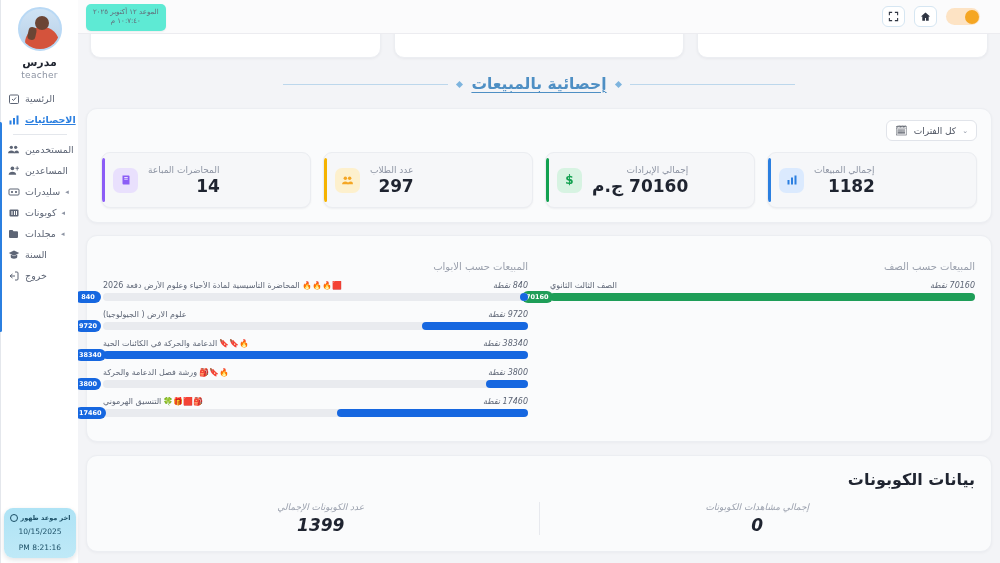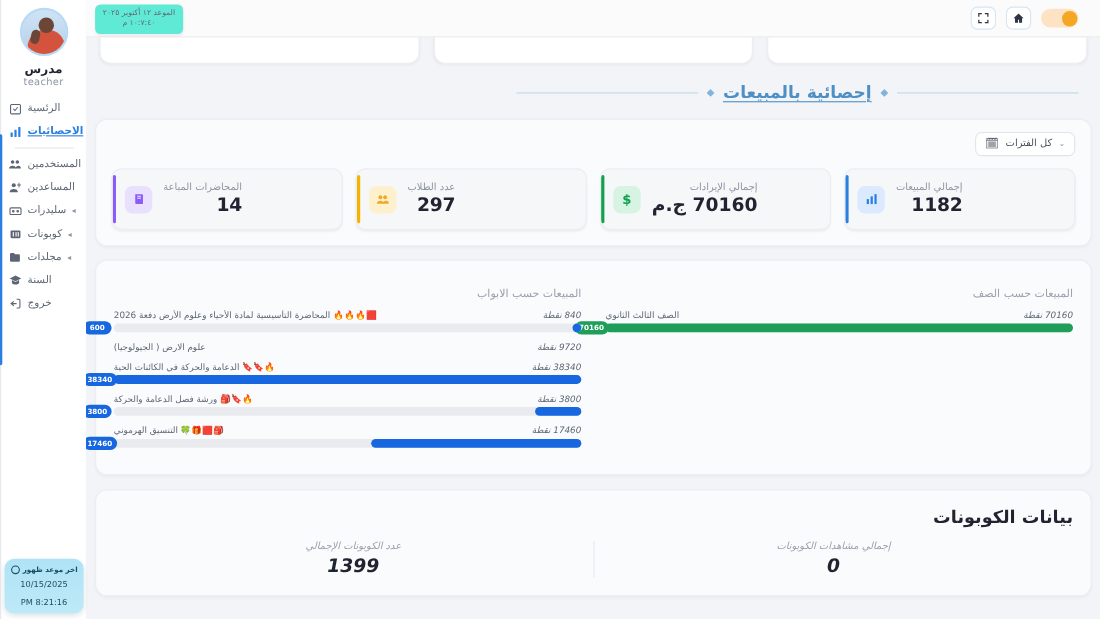--- a/index.html
+++ b/index.html
@@ -80,21 +80,21 @@
 
   
   .cutrow { display: flex; gap: 13px; padding: 0 12px; margin-top: -12px; }
   .cutcard {
     flex: 1; height: 36px; background: #fff; border-radius: 10px;
     border: 1px solid #eceef2; box-shadow: 0 1px 3px rgba(16,24,40,.05);
     position: relative; overflow: hidden;
   }
 
   
-  .sectitle { display: flex; align-items: center; gap: 9px; margin: 17px 20px 0 20px; }
+  .sectitle { display: flex; align-items: center; justify-content: center; gap: 9px; margin: 17px 20px 0 20px; }
   .sectitle .line { height: 1px; background: #bcd7ec; flex: 1; max-width: 165px; }
   .sectitle .dia { width: 5px; height: 5px; background: #7eb4de; transform: rotate(45deg); }
   .sectitle h1 { font-size: 15.5px; color: #4e8fc4; font-weight: bold; text-decoration: underline; text-underline-offset: 3px; }
 
   
   .panel {
     margin: 15px 8px 0 8px; background: #fafbfc; border-radius: 11px;
     border: 1px solid #eceef2; box-shadow: 0 1px 3px rgba(16,24,40,.04);
     padding: 11px 14px 14px 14px;
   }
@@ -294,27 +294,31 @@
         <div class="anacol">
           <h3>المبيعات حسب الابواب</h3>
           <div id="chapter-bars">
               <div class="barrow">
                 <div class="barhead">
                   <div class="barpts">840 نقطة</div>
                   <div class="barname">🟥🔥🔥🔥 المحاضرة التأسيسية لمادة الأحياء وعلوم الأرض دفعة 2026</div>
                 </div>
                 <div class="bartrack">
                   <div class="barfill blue" style="width: 2%;"></div>
-                  <div class="barchip blue">600</div>
+                  <div class="barchip blue">840</div>
                 </div>
               </div>
               <div class="barrow">
                 <div class="barhead">
                   <div class="barpts">9720 نقطة</div>
                   <div class="barname">علوم الارض ( الجيولوجيا)</div>
+                </div>
+                <div class="bartrack">
+                  <div class="barfill blue" style="width: 25%;"></div>
+                  <div class="barchip blue">9720</div>
                 </div>
               </div>
               <div class="barrow">
                 <div class="barhead">
                   <div class="barpts">38340 نقطة</div>
                   <div class="barname">🔥🔖🔖 الدعامة والحركة في الكائنات الحية</div>
                 </div>
                 <div class="bartrack">
                   <div class="barfill blue" style="width: 100%;"></div>
                   <div class="barchip blue">38340</div>

